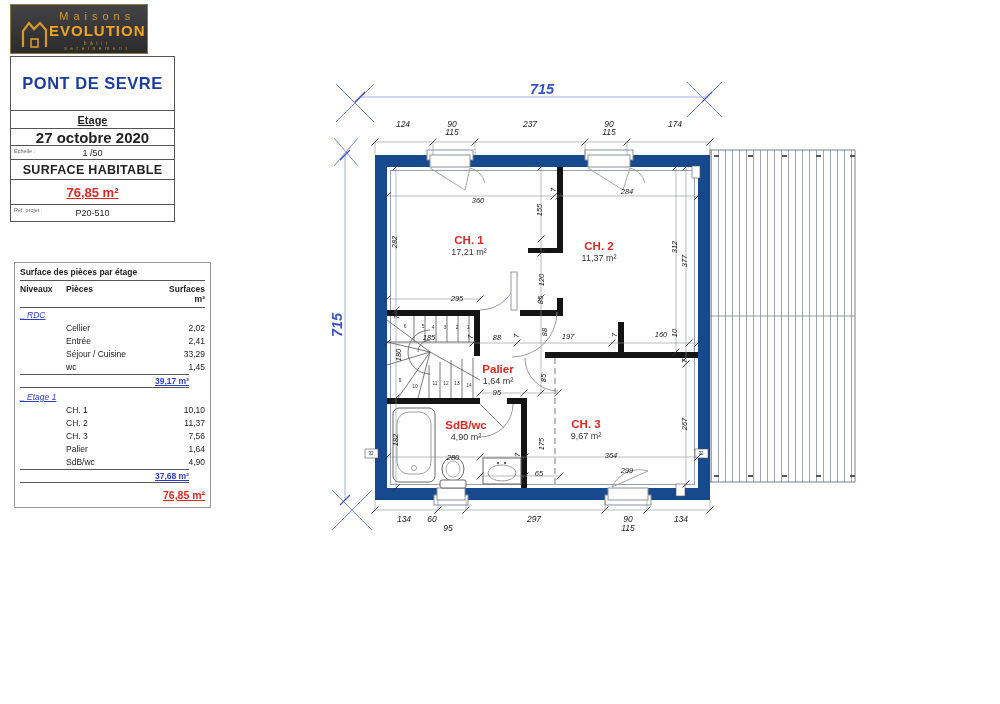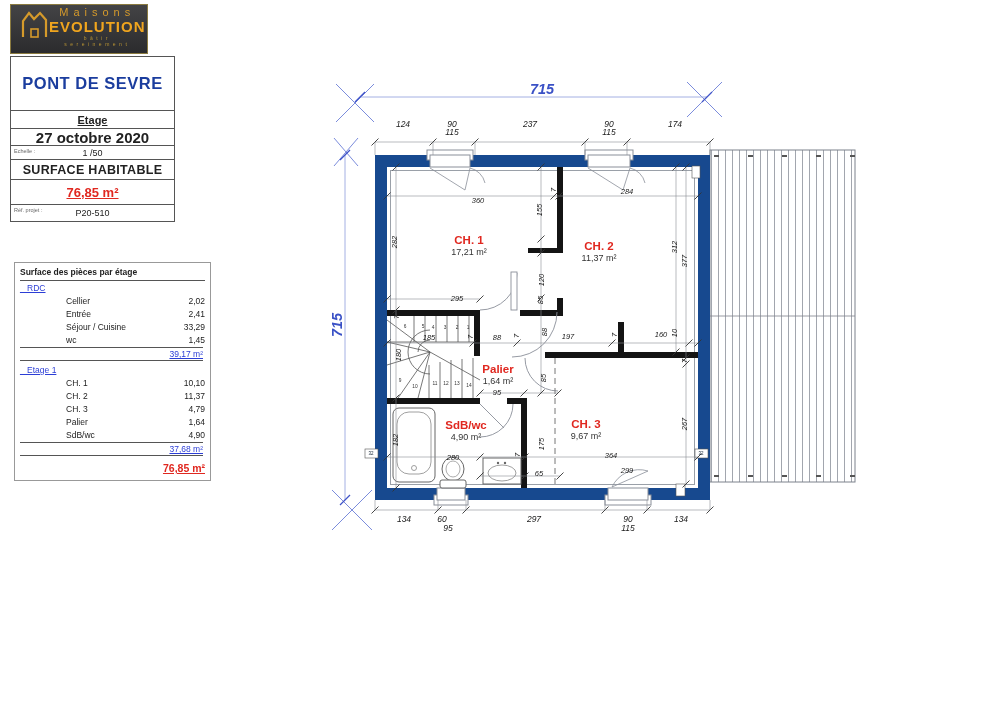--- a/index.html
+++ b/index.html
@@ -1,21 +1,21 @@
 <!DOCTYPE html>
 <html><head>
 <meta charset="utf-8">
 <style>
   html,body{margin:0;padding:0;background:#fff;}
   #page{position:relative;width:1000px;height:704px;background:#fff;overflow:hidden;
         font-family:"Liberation Sans",sans-serif;color:#222;}
   
   .logo{position:absolute;left:10px;top:4px;width:138px;height:50px;
         background:linear-gradient(#434345,#2b2b2d);border:1px solid #8a7a40;
-        box-sizing:border-box;display:flex;align-items:flex-start;padding:2px 4px;}
+        box-sizing:border-box;display:flex;align-items:flex-end;padding:2px 4px;}
   .logo-icon{flex:0 0 30px;height:34px;margin-left:4px;}
   .logo-text{flex:1;text-align:center;line-height:1.05;}
   .logo-maisons{color:#d59a2b;font-size:11px;letter-spacing:5px;}
   .logo-evolution{color:#f0a51e;font-size:15px;font-weight:bold;letter-spacing:1px;}
   .logo-tagline{color:#b99433;font-size:5px;letter-spacing:3.5px;margin-top:2px;}
   
   .tblock{position:absolute;left:10px;top:56px;width:165px;background:#fff;
           border:1px solid #555;box-sizing:border-box;}
   .trow{border-bottom:1px solid #555;display:flex;align-items:center;justify-content:center;
         position:relative;box-sizing:border-box;}
@@ -29,24 +29,24 @@
   .r-ref{height:16px;font-size:9px;}
   .mini-label{position:absolute;left:3px;top:2px;font-size:5.5px;color:#666;}
   
   .areas{position:absolute;left:14px;top:262px;width:197px;border:1px solid #999;
          box-sizing:border-box;background:#fff;padding:4px 5px 6px 5px;font-size:8.5px;}
   .t-title{font-weight:bold;font-size:8.5px;padding-bottom:3px;border-bottom:1px solid #555;}
   .t-head{display:grid;grid-template-columns:46px 97px 1fr;font-weight:bold;
           padding:3px 0;border-bottom:1px solid #555;}
   .t-head span:last-child{text-align:right;}
   .t-row{display:grid;grid-template-columns:46px 97px 1fr;height:13px;align-items:center;}
-  .t-row .lvl{color:#2c3ed6;text-decoration:underline;grid-column:1 / span 2;}
+  .t-row .lvl{color:#2c3ed6;font-style:italic;text-decoration:underline;grid-column:1 / span 2;}
   .t-row .val{text-align:right;}
   .t-sub{border-top:1px solid #555;border-bottom:1px solid #555;text-align:right;
-         padding:1px 0;margin:1px 2px 2px 0;}
+         padding:1px 0;margin:1px 16px 2px 0;font-weight:bold;}
   .t-sub span{color:#2c3ed6;text-decoration:underline;}
   .t-grand{text-align:right;margin-top:6px;}
   .t-grand span{color:#e02820;font-weight:bold;font-size:10.5px;text-decoration:underline;}
   
   .plan{position:absolute;left:330px;top:80px;width:560px;height:470px;}
   .plan svg{position:absolute;left:0;top:0;}
   .overlay{position:absolute;left:0;top:0;width:560px;height:470px;pointer-events:none;}
   .dim{position:absolute;font-style:italic;font-size:7.5px;color:#1a1a1a;
        transform:translate(-50%,-50%);white-space:nowrap;}
   .dim.b{font-size:8.5px;}
@@ -89,20 +89,25 @@
     <div class="trow r-surflabel">SURFACE HABITABLE</div>
     <div class="trow r-surfval">76,85 m²</div>
     <div class="trow r-ref">
       <span class="mini-label">Réf. projet :</span>
       <span>P20-510</span>
     </div>
   </div>
 
   <div class="areas">
     <div class="t-title">Surface des pièces par étage</div>
+    <div class="t-head">
+      <span>Niveaux</span>
+      <span>Pièces</span>
+      <span>Surfaces m²</span>
+    </div>
     <div id="areas-body">
         <div class="t-row">
           <span class="lvl">_ RDC</span>
         </div>
         <div class="t-row">
           <span></span>
           <span class="piece">Cellier</span>
           <span class="val">2,02</span>
         </div>
         <div class="t-row">
@@ -130,21 +135,21 @@
           <span class="val">10,10</span>
         </div>
         <div class="t-row">
           <span></span>
           <span class="piece">CH. 2</span>
           <span class="val">11,37</span>
         </div>
         <div class="t-row">
           <span></span>
           <span class="piece">CH. 3</span>
-          <span class="val">4,79</span>
+          <span class="val">7,56</span>
         </div>
         <div class="t-row">
           <span></span>
           <span class="piece">Palier</span>
           <span class="val">1,64</span>
         </div>
         <div class="t-row">
           <span></span>
           <span class="piece">SdB/wc</span>
           <span class="val">4,90</span>
@@ -351,21 +356,21 @@
       <div class="total-dim" style="left:212px;top:9px;">715</div>
       <div class="total-dim rot" style="left:7px;top:245px;">715</div>
     <span class="dim b" style="left: 73px; top: 44px;">124</span>
         <span class="dim b" style="left: 122px; top: 44px;">90</span>
         <span class="dim b" style="left: 122px; top: 52px;">115</span>
         <span class="dim b" style="left: 200px; top: 44px;">237</span>
         <span class="dim b" style="left: 279px; top: 44px;">90</span>
         <span class="dim b" style="left: 279px; top: 52px;">115</span>
         <span class="dim b" style="left: 345px; top: 44px;">174</span>
         <span class="dim b" style="left: 74px; top: 439px;">134</span>
-        <span class="dim b" style="left: 112px; top: 439px;">60</span>
+        <span class="dim b" style="left: 102px; top: 439px;">60</span>
         <span class="dim b" style="left: 118px; top: 448px;">95</span>
         <span class="dim b" style="left: 204px; top: 439px;">297</span>
         <span class="dim b" style="left: 298px; top: 439px;">90</span>
         <span class="dim b" style="left: 298px; top: 448px;">115</span>
         <span class="dim b" style="left: 351px; top: 439px;">134</span>
         <span class="dim" style="left: 148px; top: 120px;">360</span>
         <span class="dim rot" style="left: 223px; top: 110px;">7</span>
         <span class="dim" style="left: 297px; top: 111px;">284</span>
         <span class="dim rot" style="left: 64px; top: 162px;">282</span>
         <span class="dim rot" style="left: 209px; top: 130px;">155</span>

